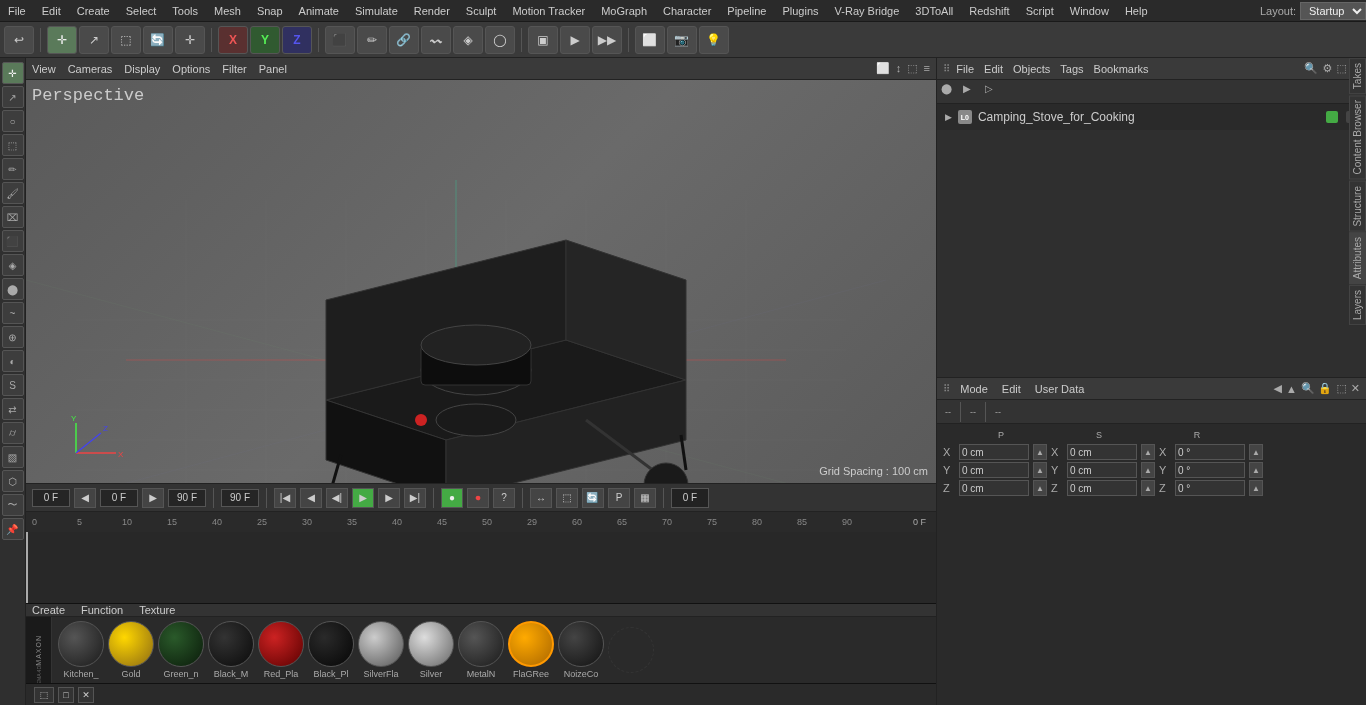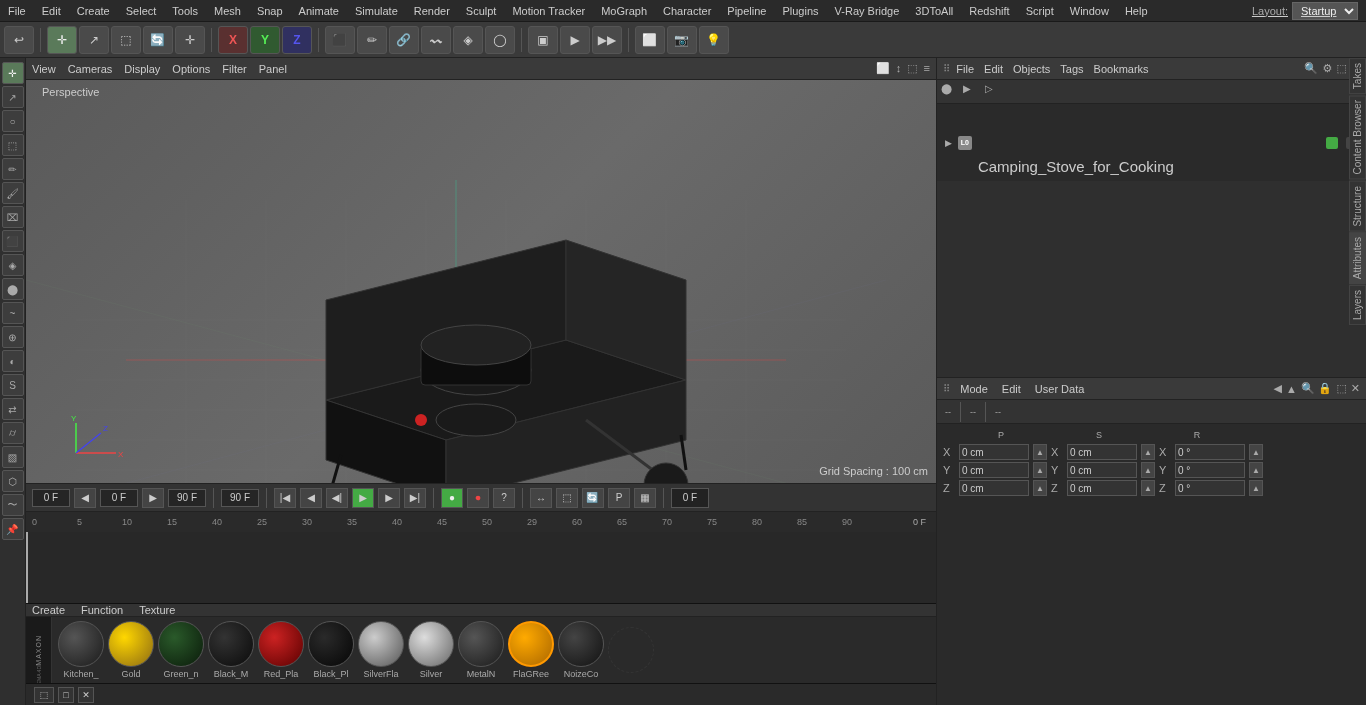--- a/index.html
+++ b/index.html
@@ -17,22 +17,20 @@
       padding: 2px 8px;
       color: #ccc;
       cursor: pointer;
       font-size: 11px;
       white-space: nowrap;
     }
     .layout-selector {
       margin-left: auto;
       display: flex;
       align-items: center;
-      padding-right: 8px;
-      text-decoration: underline;
     }
     .layout-label { color: #aaa; margin-right: 4px; }
     .layout-dropdown {
       background: #555;
       color: #eee;
       border: 1px solid #666;
       padding: 1px 4px;
       font-size: 11px;
     }
 
@@ -131,23 +129,24 @@
     #viewport-canvas {
       position: absolute;
       top: 22px;
       left: 0; right: 0; bottom: 0;
       background: linear-gradient(135deg, #5a5a5a 0%, #6a6a6a 50%, #5a5a5a 100%);
       overflow: hidden;
     }
     #perspective-label {
       position: absolute;
       top: 6px;
-      left: 16px;
-      color: #ccc;
-      font-size: 11px;
+      left: 6px;
+      color: #ccc;
+      font-size: 17px;
+      font-family: Liberation Mono, monospace;
     }
     #grid-spacing-label {
       position: absolute;
       bottom: 6px;
       right: 8px;
       color: #ccc;
       font-size: 11px;
     }
     
     #grid-svg {
@@ -356,21 +355,21 @@
     .obj-icon {
       width: 14px;
       height: 14px;
       background: #888;
       border-radius: 2px;
       font-size: 8px;
       display: flex;
       align-items: center;
       justify-content: center;
     }
-    .obj-name { color: #ccc; font-size: 15px; margin-top: 48px; }
+    .obj-name { color: #ccc; font-size: 12px; }
     .obj-green-dot {
       width: 12px; height: 12px;
       background: #4a4;
       border-radius: 2px;
       margin-left: auto;
     }
 
     
     #attributes-panel {
       flex: 1;

